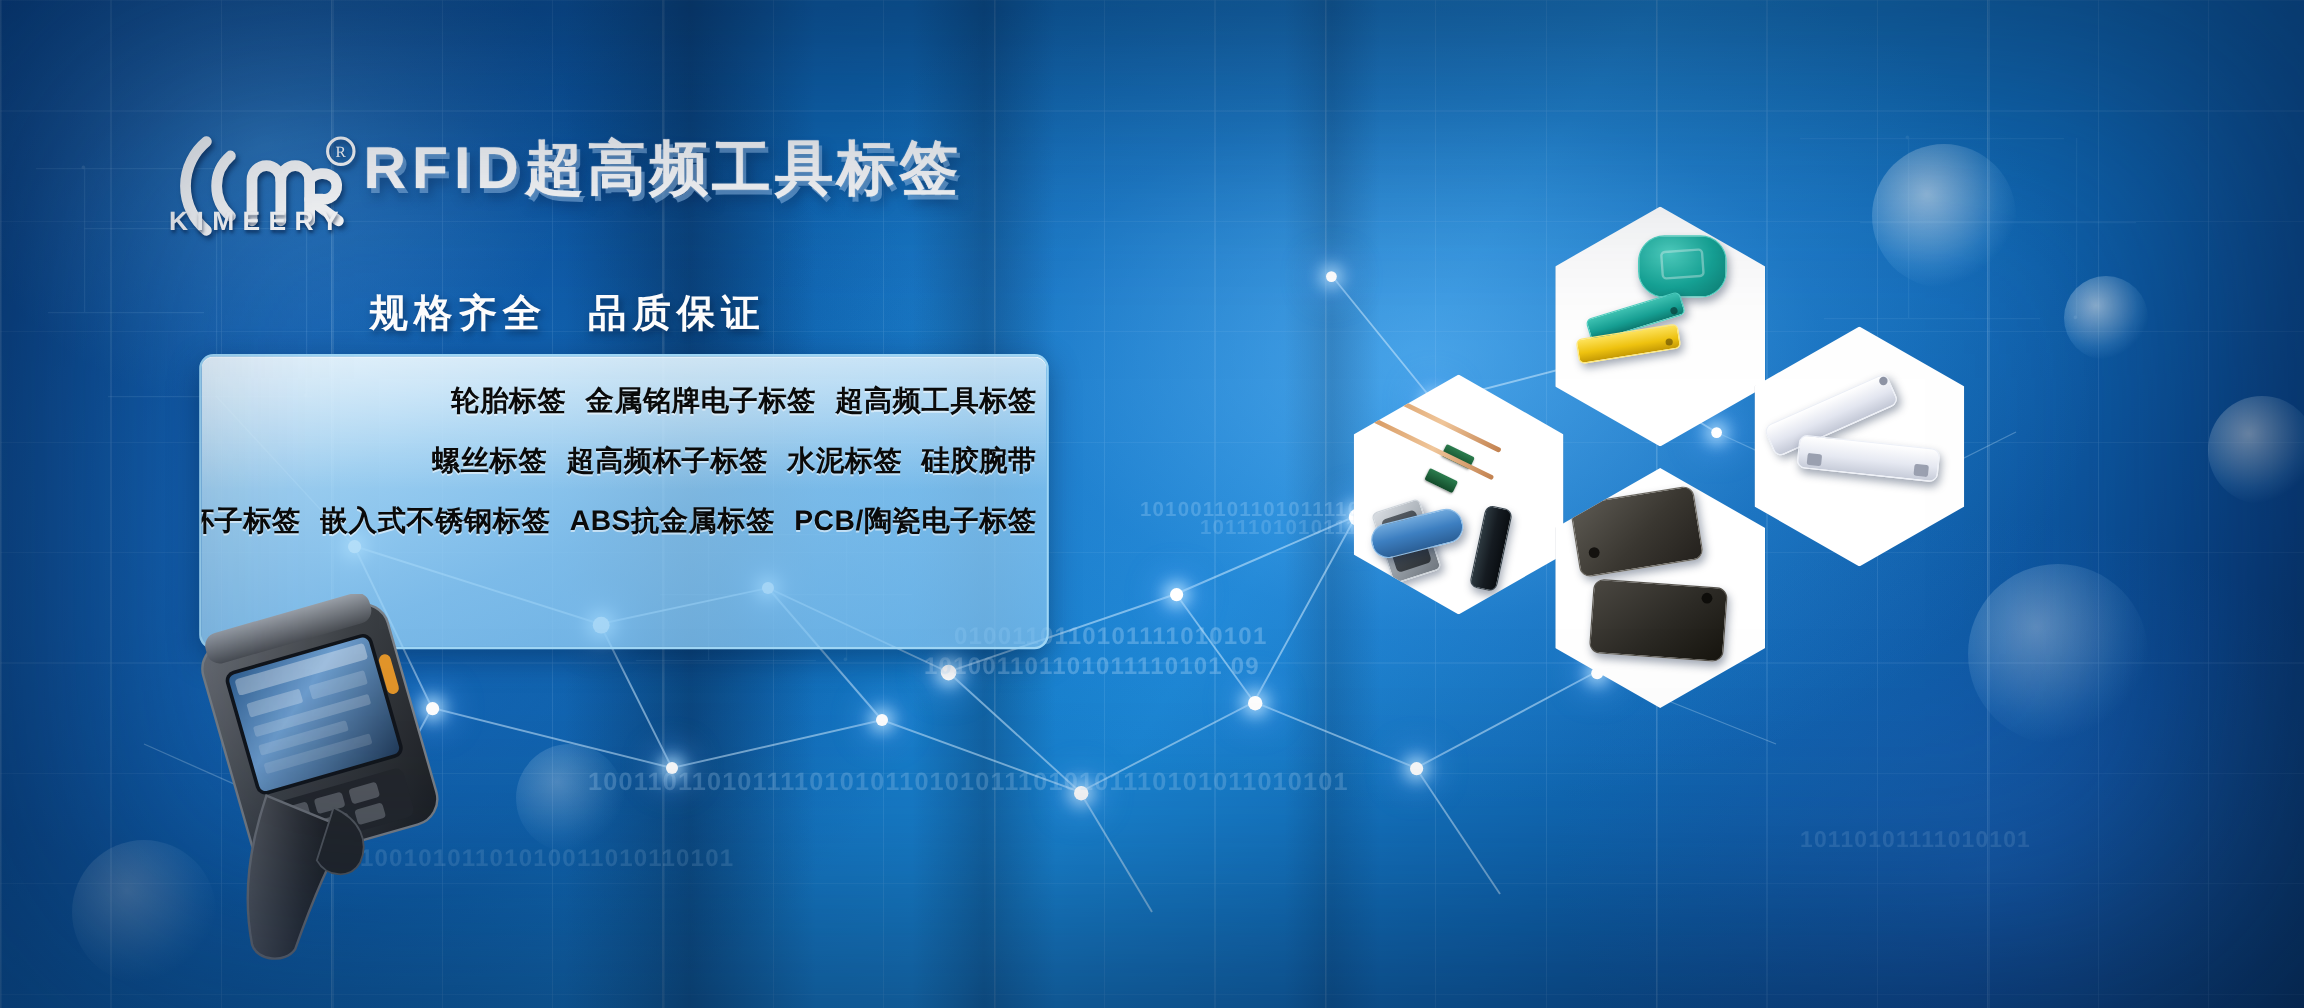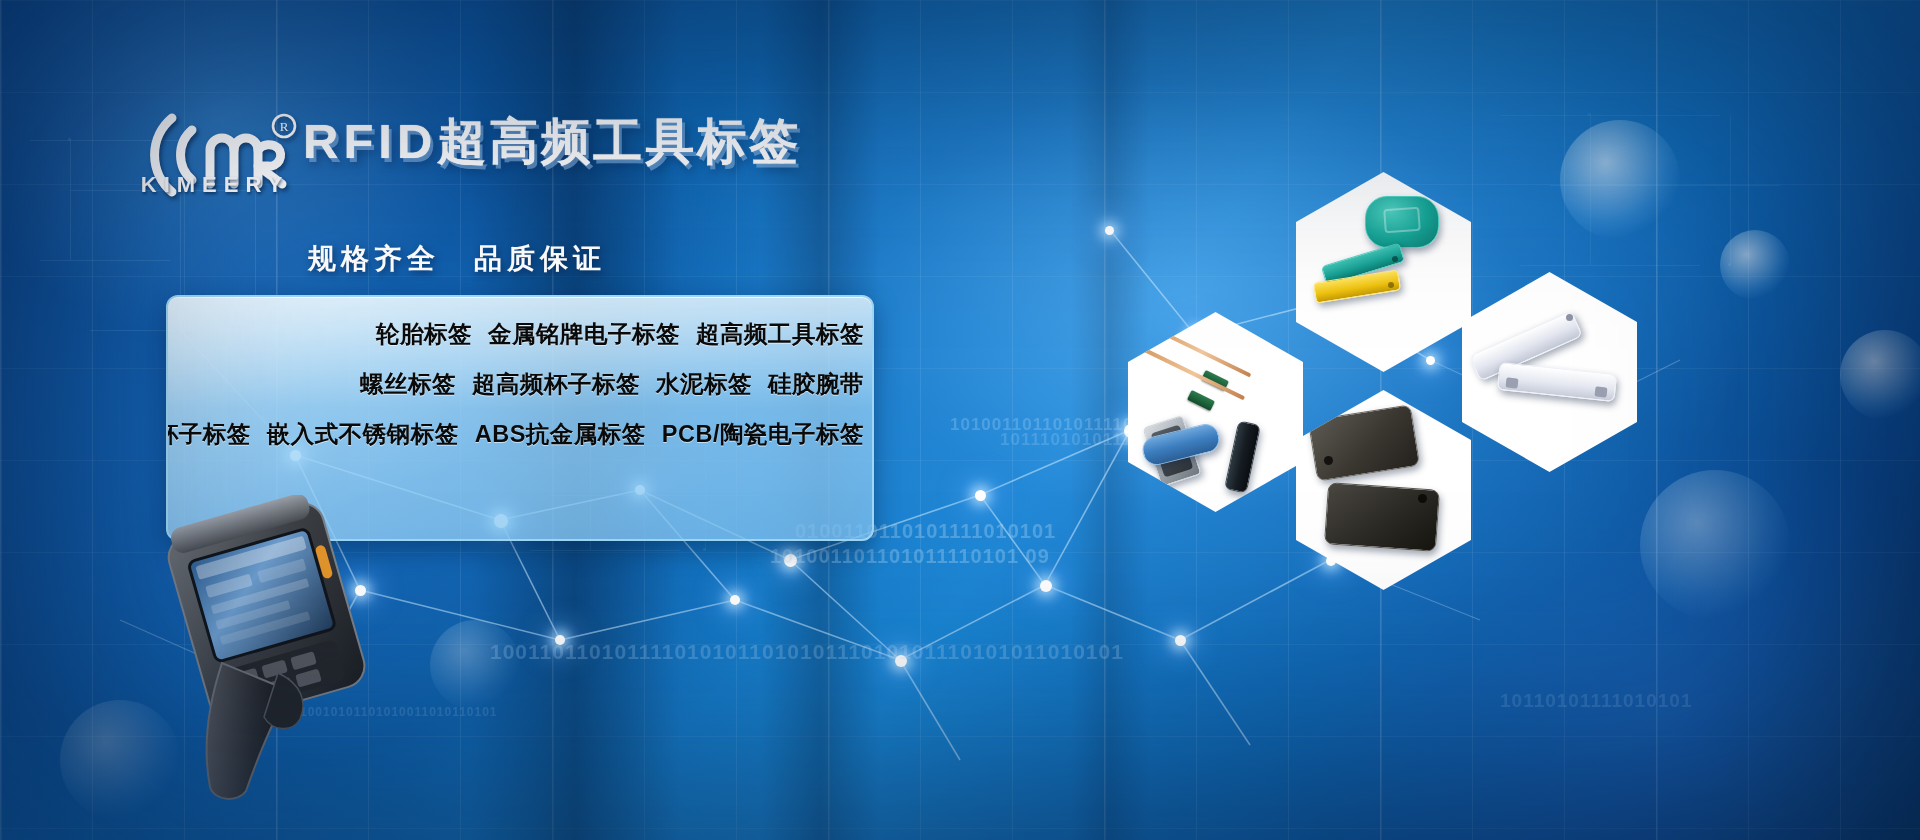--- a/index.html
+++ b/index.html
@@ -59,21 +59,21 @@
     text-shadow:1px 2px 3px rgba(3,25,60,.6);}
 
   
   .headline{position:absolute;left:303px;top:110px;font-size:49px;font-weight:700;
     color:#ffffff;letter-spacing:3px;line-height:62px;white-space:nowrap;
     text-shadow:
       0 0 1px rgba(255,255,255,.9),
       3px 4px 0 rgba(150,195,240,.55),
       5px 7px 10px rgba(10,40,85,.5);}
   .headline .en{letter-spacing:5px;}
-  .subhead{position:absolute;left:308px;top:240px;font-size:28px;font-weight:700;
+  .subhead{position:absolute;left:308px;top:240px;font-size:32px;font-weight:700;
     color:#ffffff;letter-spacing:5px;white-space:nowrap;
     text-shadow:2px 3px 6px rgba(8,35,75,.65);}
   .subhead .gap{display:inline-block;width:34px;}
 
   
   .panel{position:absolute;left:166px;top:295px;width:708px;height:246px;
     border:2px solid #9fd6f5;border-radius:12px;
     background:linear-gradient(160deg,rgba(214,240,255,.92) 0%,rgba(175,222,250,.86) 28%,rgba(150,208,246,.8) 55%,rgba(122,190,238,.78) 100%);
     box-shadow:0 8px 26px rgba(3,28,65,.42), inset 0 1px 0 rgba(255,255,255,.8);
     overflow:hidden;}
@@ -194,21 +194,21 @@
   <div class="bokeh" style="left:1720px;top:230px;width:70px;height:70px;"></div>
   <div class="bokeh" style="left:1840px;top:330px;width:90px;height:90px;"></div>
   <div class="bokeh" style="left:1640px;top:470px;width:150px;height:150px;opacity:.6;"></div>
   <div class="bokeh" style="left:60px;top:700px;width:120px;height:120px;opacity:.5;"></div>
   <div class="bokeh" style="left:430px;top:620px;width:90px;height:90px;opacity:.5;"></div>
 
   <div class="bits" style="left:795px;top:520px;font-size:20px;">0100110110101111010101</div>
   <div class="bits" style="left:770px;top:545px;font-size:20px;">101001101101011110101 09</div>
   <div class="bits" style="left:950px;top:415px;font-size:17px;opacity:.8;">1010011011010111101010</div>
   <div class="bits" style="left:1000px;top:430px;font-size:17px;opacity:.65;">1011101010111101011</div>
-  <div class="bits" style="left:300px;top:705px;font-size:12px;opacity:.55;">10010101101010011010110101</div>
+  <div class="bits" style="left:300px;top:705px;font-size:20px;opacity:.55;">10010101101010011010110101</div>
   <div class="bits" style="left:1500px;top:690px;font-size:19px;opacity:.5;">10110101111010101</div>
   <div class="bits" style="left:490px;top:640px;font-size:21px;opacity:.8;">100110110101111010101101010111010101110101011010101</div>
 
   <div class="logo">
     <svg width="160" height="110" viewBox="0 0 160 110">
       <g fill="none" stroke="#ffffff" stroke-width="9" stroke-linecap="round">
         <path d="M34,18 A48,48 0 0 0 34,92"></path>
         <path d="M54,30 A33,33 0 0 0 54,80"></path>
       </g>
 

